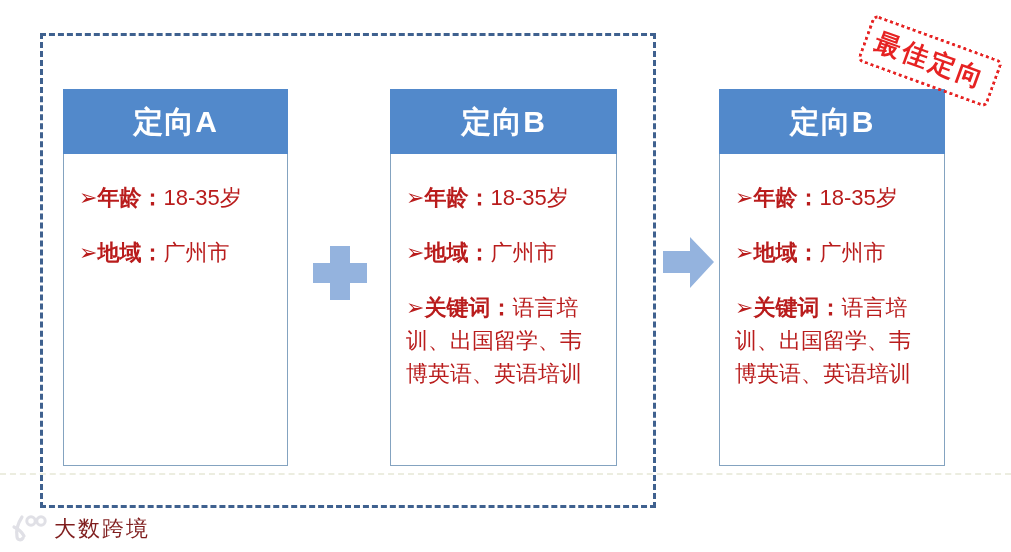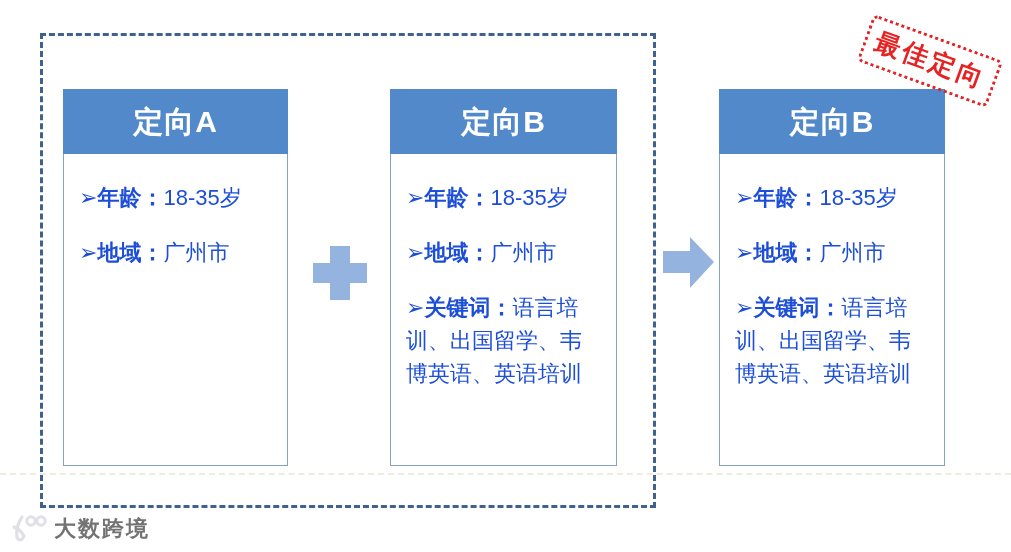--- a/index.html
+++ b/index.html
@@ -47,21 +47,21 @@
     line-height: 65px;
     letter-spacing: 1px;
   }
   .card-body {
     box-sizing: border-box;
     height: 312px;
     background: #ffffff;
     border: 1px solid #84a3c0;
     border-top: none;
     padding: 27px 13px 0 15px;
-    color: #1d4ed8;
+    color: #b91c1c;
     font-size: 22px;
     line-height: 1.5;
     text-align: left;
   }
   .item { margin: 0 0 22px 0; }
   .item .bullet { font-weight: bold; }
   .item b { font-weight: bold; }
 
   
   .plus { position: absolute; left: 313px; top: 246px; width: 54px; height: 54px; z-index: 2; }
@@ -91,23 +91,23 @@
     background: transparent;
   }
 
   
   .watermark {
     position: absolute;
     left: 8px; top: 513px;
     display: flex;
     align-items: center;
     gap: 6px;
-    color: #737373;
+    color: #7f1d1d;
     font-size: 22px;
-    font-weight: bold;
+    font-weight: normal;
     letter-spacing: 2px;
     z-index: 3;
     user-select: none;
   }
 </style>
 </head>
 <body>
 
 <div class="canvas">
 

